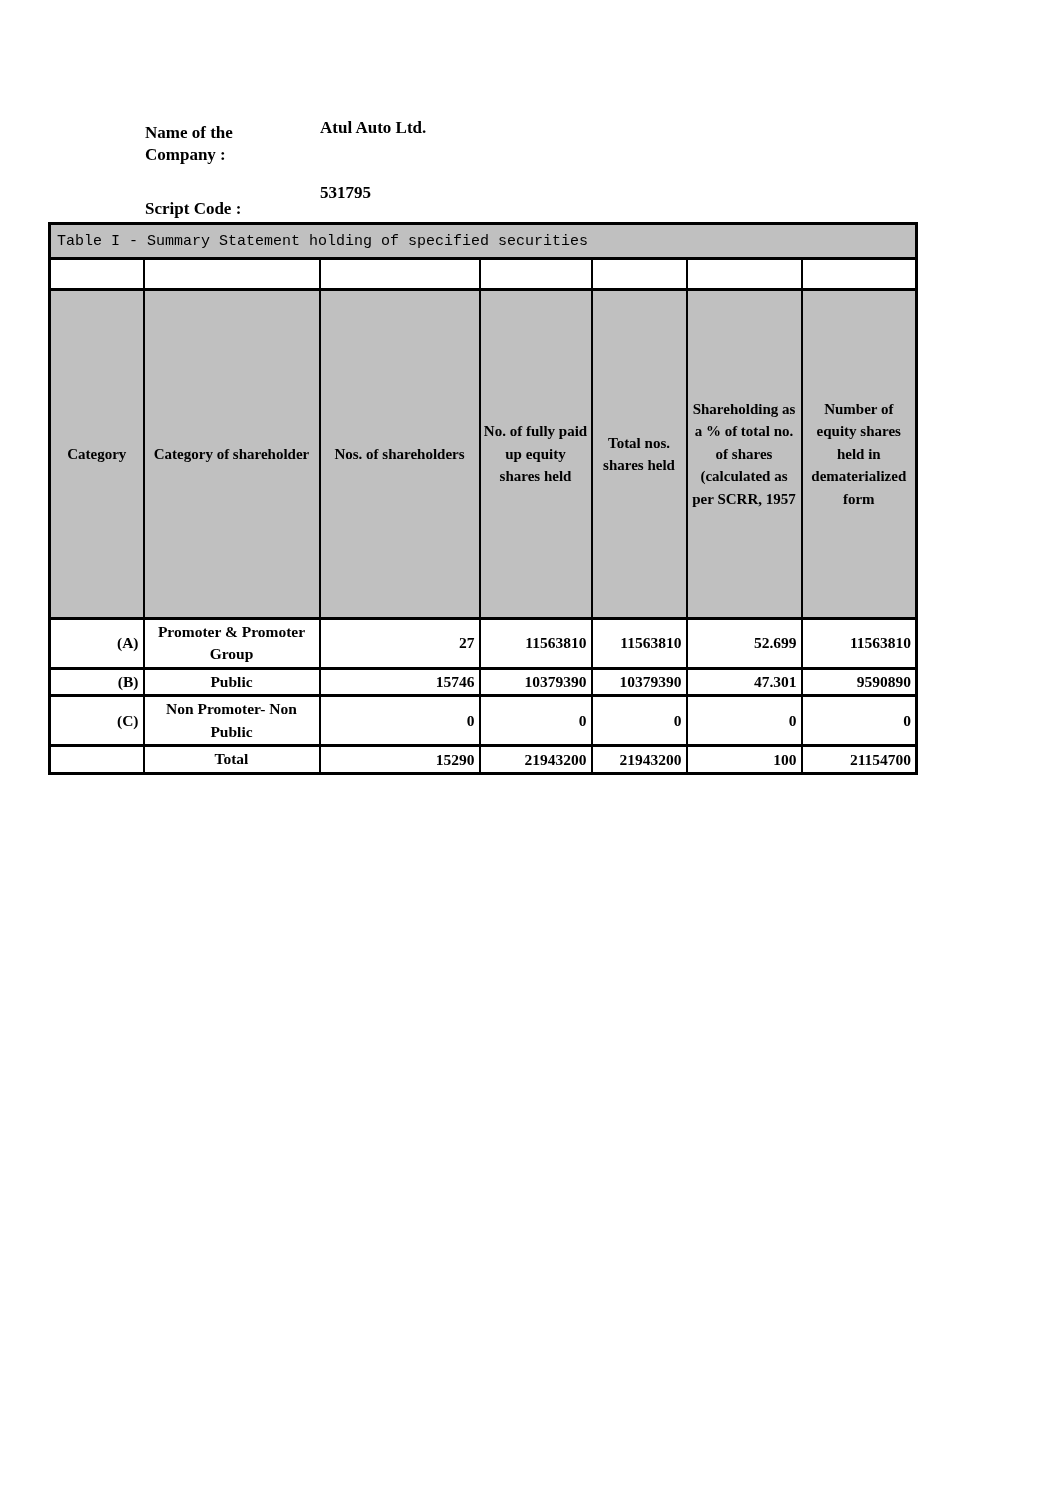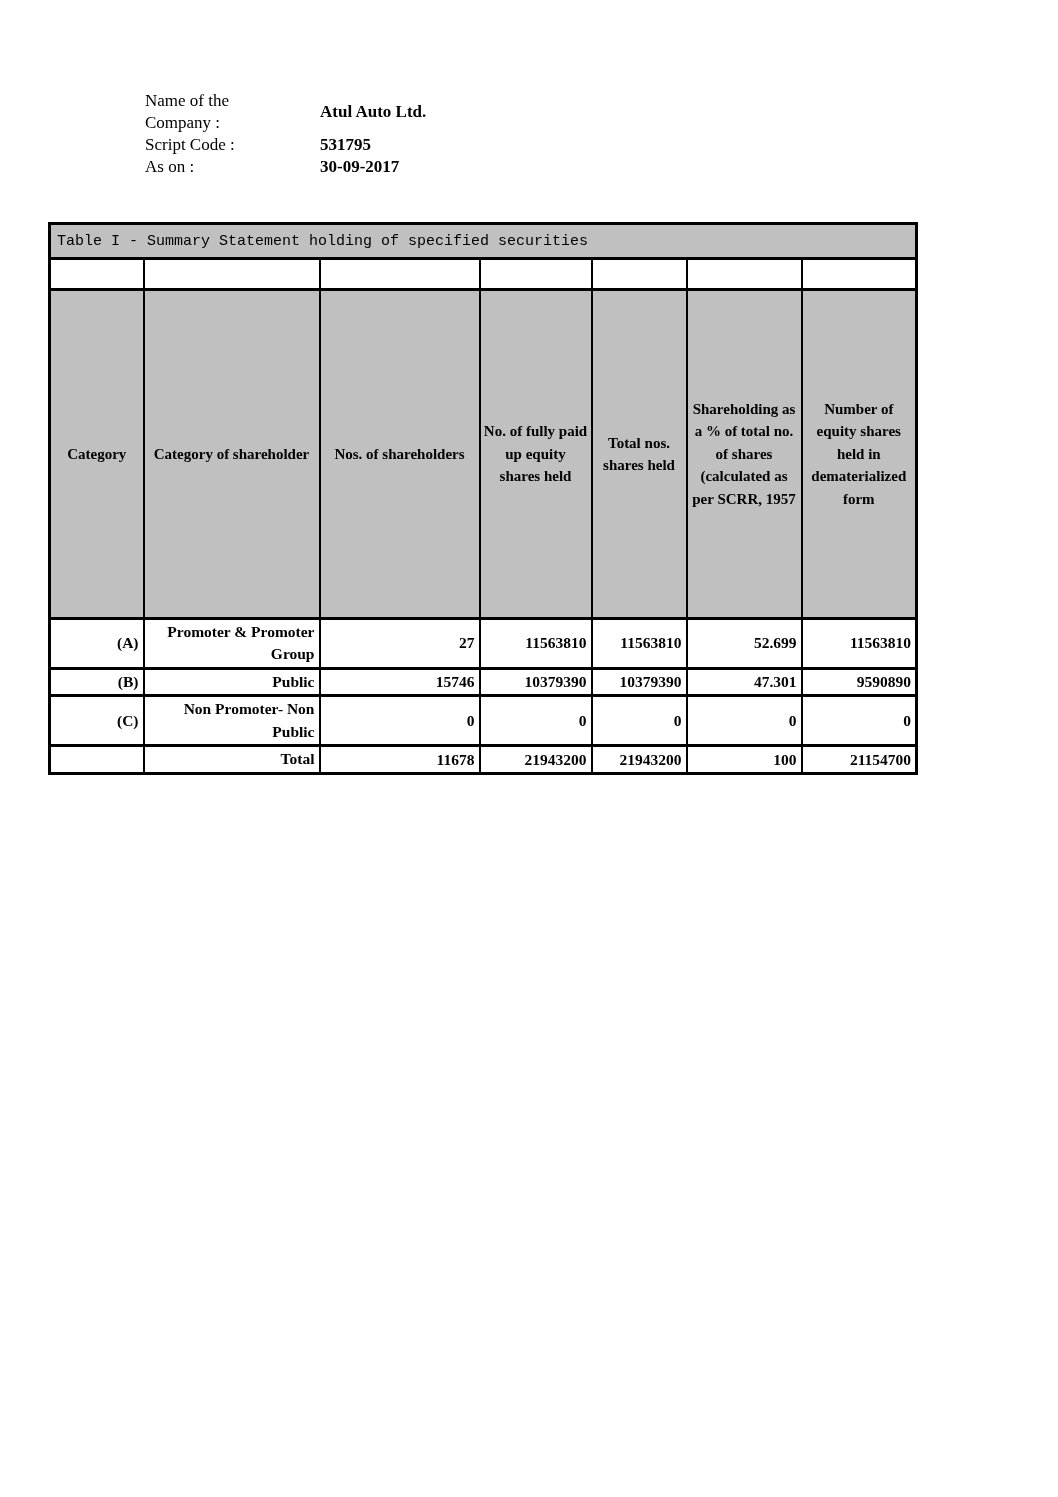--- a/index.html
+++ b/index.html
@@ -23,23 +23,24 @@
     left: 145px;
     top: 90px;
   }
   .ci-row {
     display: flex;
     align-items: center;
   }
   .ci-label {
     width: 135px;
     margin-right: 40px;
-    font-weight: normal;
+    font-weight: bold;
     font-size: 17px;
     line-height: 22px;
+    margin-top: 32px;
   }
   .ci-value {
     font-weight: bold;
     font-size: 17px;
     line-height: 22px;
     white-space: nowrap;
   }
 
   
   table.summary {
@@ -85,21 +86,21 @@
     padding: 2px 3px;
     overflow-wrap: break-word;
   }
   tbody td {
     font-size: 15.5px;
     font-weight: bold;
     vertical-align: middle;
     background: #ffffff;
   }
   td.cat  { text-align: right; padding-right: 5px; }
-  td.name { text-align: right;  padding: 1px 12px 1px 4px; line-height: 1.45; }
+  td.name { text-align: center;  padding: 1px 12px 1px 4px; line-height: 1.45; }
   td.num  { text-align: right; padding-right: 4px; }
   tr.r43 td { height: 40px; }
   tr.r23 td { height: 20px; }
   tr.r45 td { height: 42px; }
   tr.r22 td { height: 19px; }
 </style>
 </head>
 <body>
 
 <div class="page">
@@ -176,21 +177,21 @@
         <td class="name">Non Promoter- Non Public</td>
         <td class="num">0</td>
         <td class="num">0</td>
         <td class="num">0</td>
         <td class="num">0</td>
         <td class="num">0</td>
       </tr>
       <tr class="r22">
         <td class="cat"></td>
         <td class="name">Total</td>
-        <td class="num">11678</td>
+        <td class="num">15290</td>
         <td class="num">21943200</td>
         <td class="num">21943200</td>
         <td class="num">100</td>
         <td class="num">21154700</td>
       </tr>
     </tbody>
   </table>
 
 </div>
 

